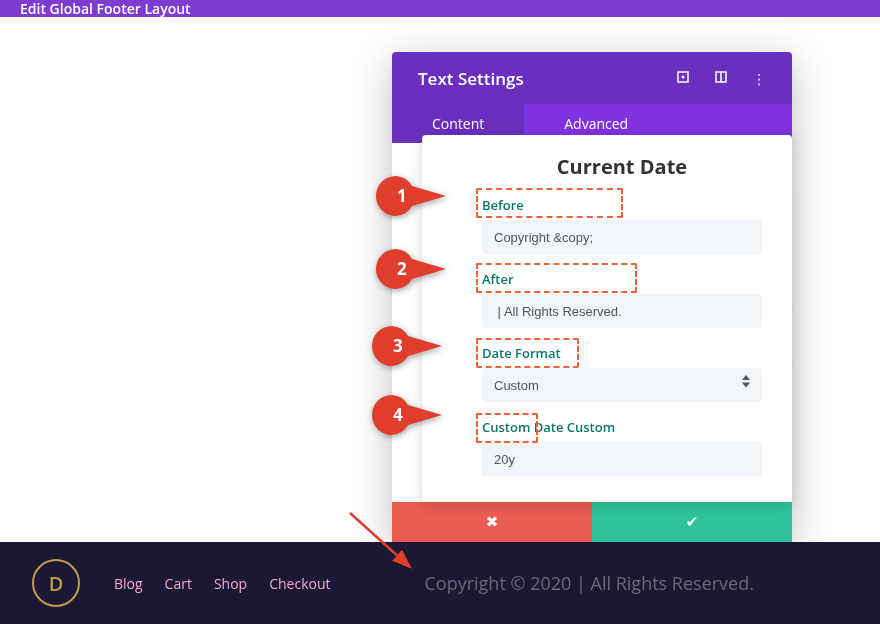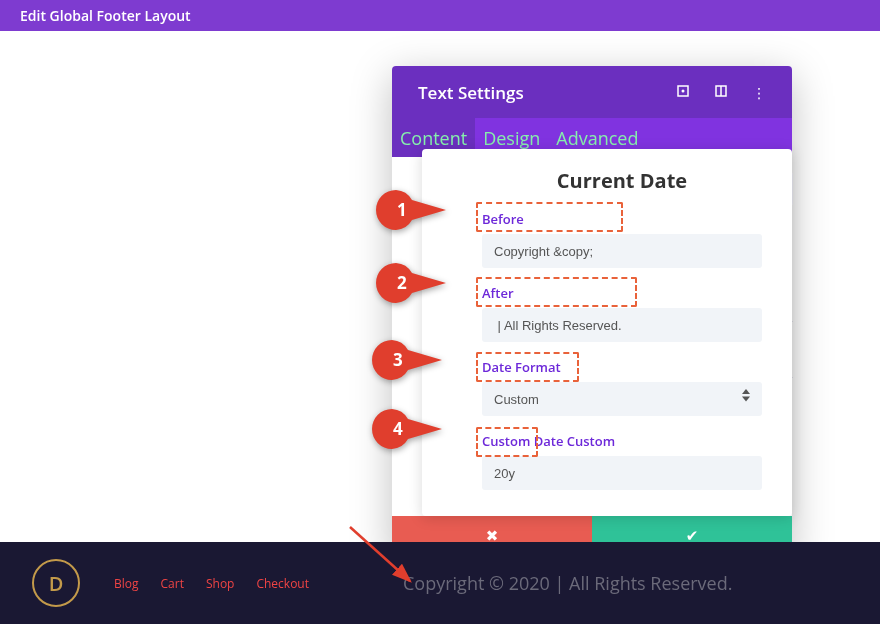--- a/index.html
+++ b/index.html
@@ -1,45 +1,45 @@
 <!DOCTYPE html>
 <html><head>
 <meta charset="utf-8">
 <style>
 * { box-sizing: border-box; margin: 0; padding: 0; }
 body { font-family: -apple-system, "Open Sans", Arial, sans-serif; background: #fff; width: 880px; height: 624px; position: relative; overflow: hidden; }
 
-.top-bar { background: #7e3bd0; color: #fff; height: 31px; display: flex; align-items: center; padding: 0 20px; font-size: 14px; font-weight: 600; }
+.top-bar { background: #7e3bd0; color: #fff; height: 17px; display: flex; align-items: center; padding: 0 20px; font-size: 14px; font-weight: 600; }
 
 .canvas-area { position: relative; height: 452px; background: #fff; }
 
 .footer { position: absolute; left: 0; right: 0; top: 542px; height: 82px; background: #1a1833; display: flex; align-items: center; padding: 0 32px; gap: 34px; }
 .footer-logo { width: 48px; height: 48px; border: 2px solid #c39a4a; border-radius: 50%; display: flex; align-items: center; justify-content: center; color: #c39a4a; font-weight: 600; font-size: 20px; }
 .footer-nav { display: flex; gap: 22px; }
-.footer-nav a { color: #ef4444; font-size: 12px; text-decoration: none; cursor: pointer; }
+.footer-nav a { color: #f9a8d4; font-size: 14px; text-decoration: none; cursor: pointer; }
 .footer-copy { color: #6b6a7a; font-size: 18px; margin-left: 60px; }
 
 .modal { position: absolute; left: 392px; top: 35px; width: 400px; background: #fff; box-shadow: 0 10px 40px rgba(0,0,0,0.25); border-radius: 4px; overflow: visible; }
 .modal-header { background: #6b2fbf; color: #fff; height: 52px; display: flex; align-items: center; padding: 0 26px; border-radius: 4px 4px 0 0; }
 .modal-title { font-size: 17px; font-weight: 600; flex: 1; }
 .modal-header-icons { display: flex; gap: 24px; align-items: center; }
 .modal-header-icons span { font-size: 14px; cursor: pointer; }
 
 .modal-tabs { background: #8033e0; display: flex; height: 39px; }
-.modal-tab { color: #86efac; font-size: 18px; display: flex; align-items: center; padding: 0 8px; cursor: pointer; }
+.modal-tab { color: #ffffff; font-size: 14px; display: flex; align-items: center; padding: 0 40px; cursor: pointer; }
 .modal-tab.active { background: #6b2fbf; }
 
 .tag-peek { position: absolute; right: -1px; top: 105px; width: 76px; height: 36px; background: #fff; border: 1px solid #e0e0e8; border-radius: 4px; display: flex; align-items: center; justify-content: flex-end; padding-right: 12px; font-size: 13px; color: #555; z-index: 0; }
 .dots-peek { position: absolute; right: -1px; top: 155px; width: 28px; height: 36px; display: flex; align-items: center; justify-content: center; color: #2b87da; font-size: 16px; cursor: pointer; z-index: 0; }
 
 .modal-body { position: relative; background: #fff; padding: 0 30px 22px 60px; margin-left: 30px; margin-top: -8px; border-radius: 4px; box-shadow: 0 2px 14px rgba(0,0,0,0.15); z-index: 2; }
 .modal-body-inner { padding-top: 18px; }
 .body-title { font-size: 20px; font-weight: 700; color: #333; margin-bottom: 10px; text-align: center; }
 .field { margin-bottom: 14px; }
-.field-label { font-size: 13px; font-weight: 600; color: #6d28d9; margin-bottom: 6px; display: block; margin-top: 16px; }
+.field-label { font-size: 13px; font-weight: 600; color: #0f766e; margin-bottom: 6px; display: block; margin-top: 16px; }
 .text-input { width: 100%; height: 34px; background: #f1f4f8; border: none; border-radius: 3px; padding: 0 12px; font-size: 13px; color: #555; }
 .select-wrap { position: relative; }
 .select-wrap::after { content: ""; position: absolute; right: 12px; top: 50%; transform: translateY(-50%); border-left: 4px solid transparent; border-right: 4px solid transparent; border-top: 5px solid #555; }
 .select-wrap::before { content: ""; position: absolute; right: 12px; top: 50%; transform: translateY(-10px); border-left: 4px solid transparent; border-right: 4px solid transparent; border-bottom: 5px solid #555; }
 .highlight-box { position: absolute; border: 2px dashed #e9623a; border-radius: 2px; pointer-events: none; z-index: 5; }
 
 .modal-footer { display: flex; height: 40px; }
 .modal-footer button { flex: 1; border: none; color: #fff; font-size: 15px; cursor: pointer; display: flex; align-items: center; justify-content: center; }
 .btn-cancel { background: #e85c52; }
 .btn-save { background: #2fc298; }
@@ -85,21 +85,20 @@
               <rect x="2" y="2" width="10" height="10" fill="none" stroke="#fff" stroke-width="1.5"></rect>
               <line x1="7" y1="2" x2="7" y2="12" stroke="#fff" stroke-width="1.5"></line>
             </svg>
         </span>
         <span>⋮</span>
       </div>
     </div>
 
     <div class="modal-tabs">
       <div class="modal-tab active">Content</div>
-      <div class="modal-tab">Design</div>
       <div class="modal-tab">Advanced</div>
     </div>
 
     <div class="modal-body">
       <div class="modal-body-inner">
         <div class="body-title">Current Date</div>
 
         <div class="field">
           <label class="field-label">Before</label>
           <input class="text-input" value="Copyright &amp;copy;" style="">

